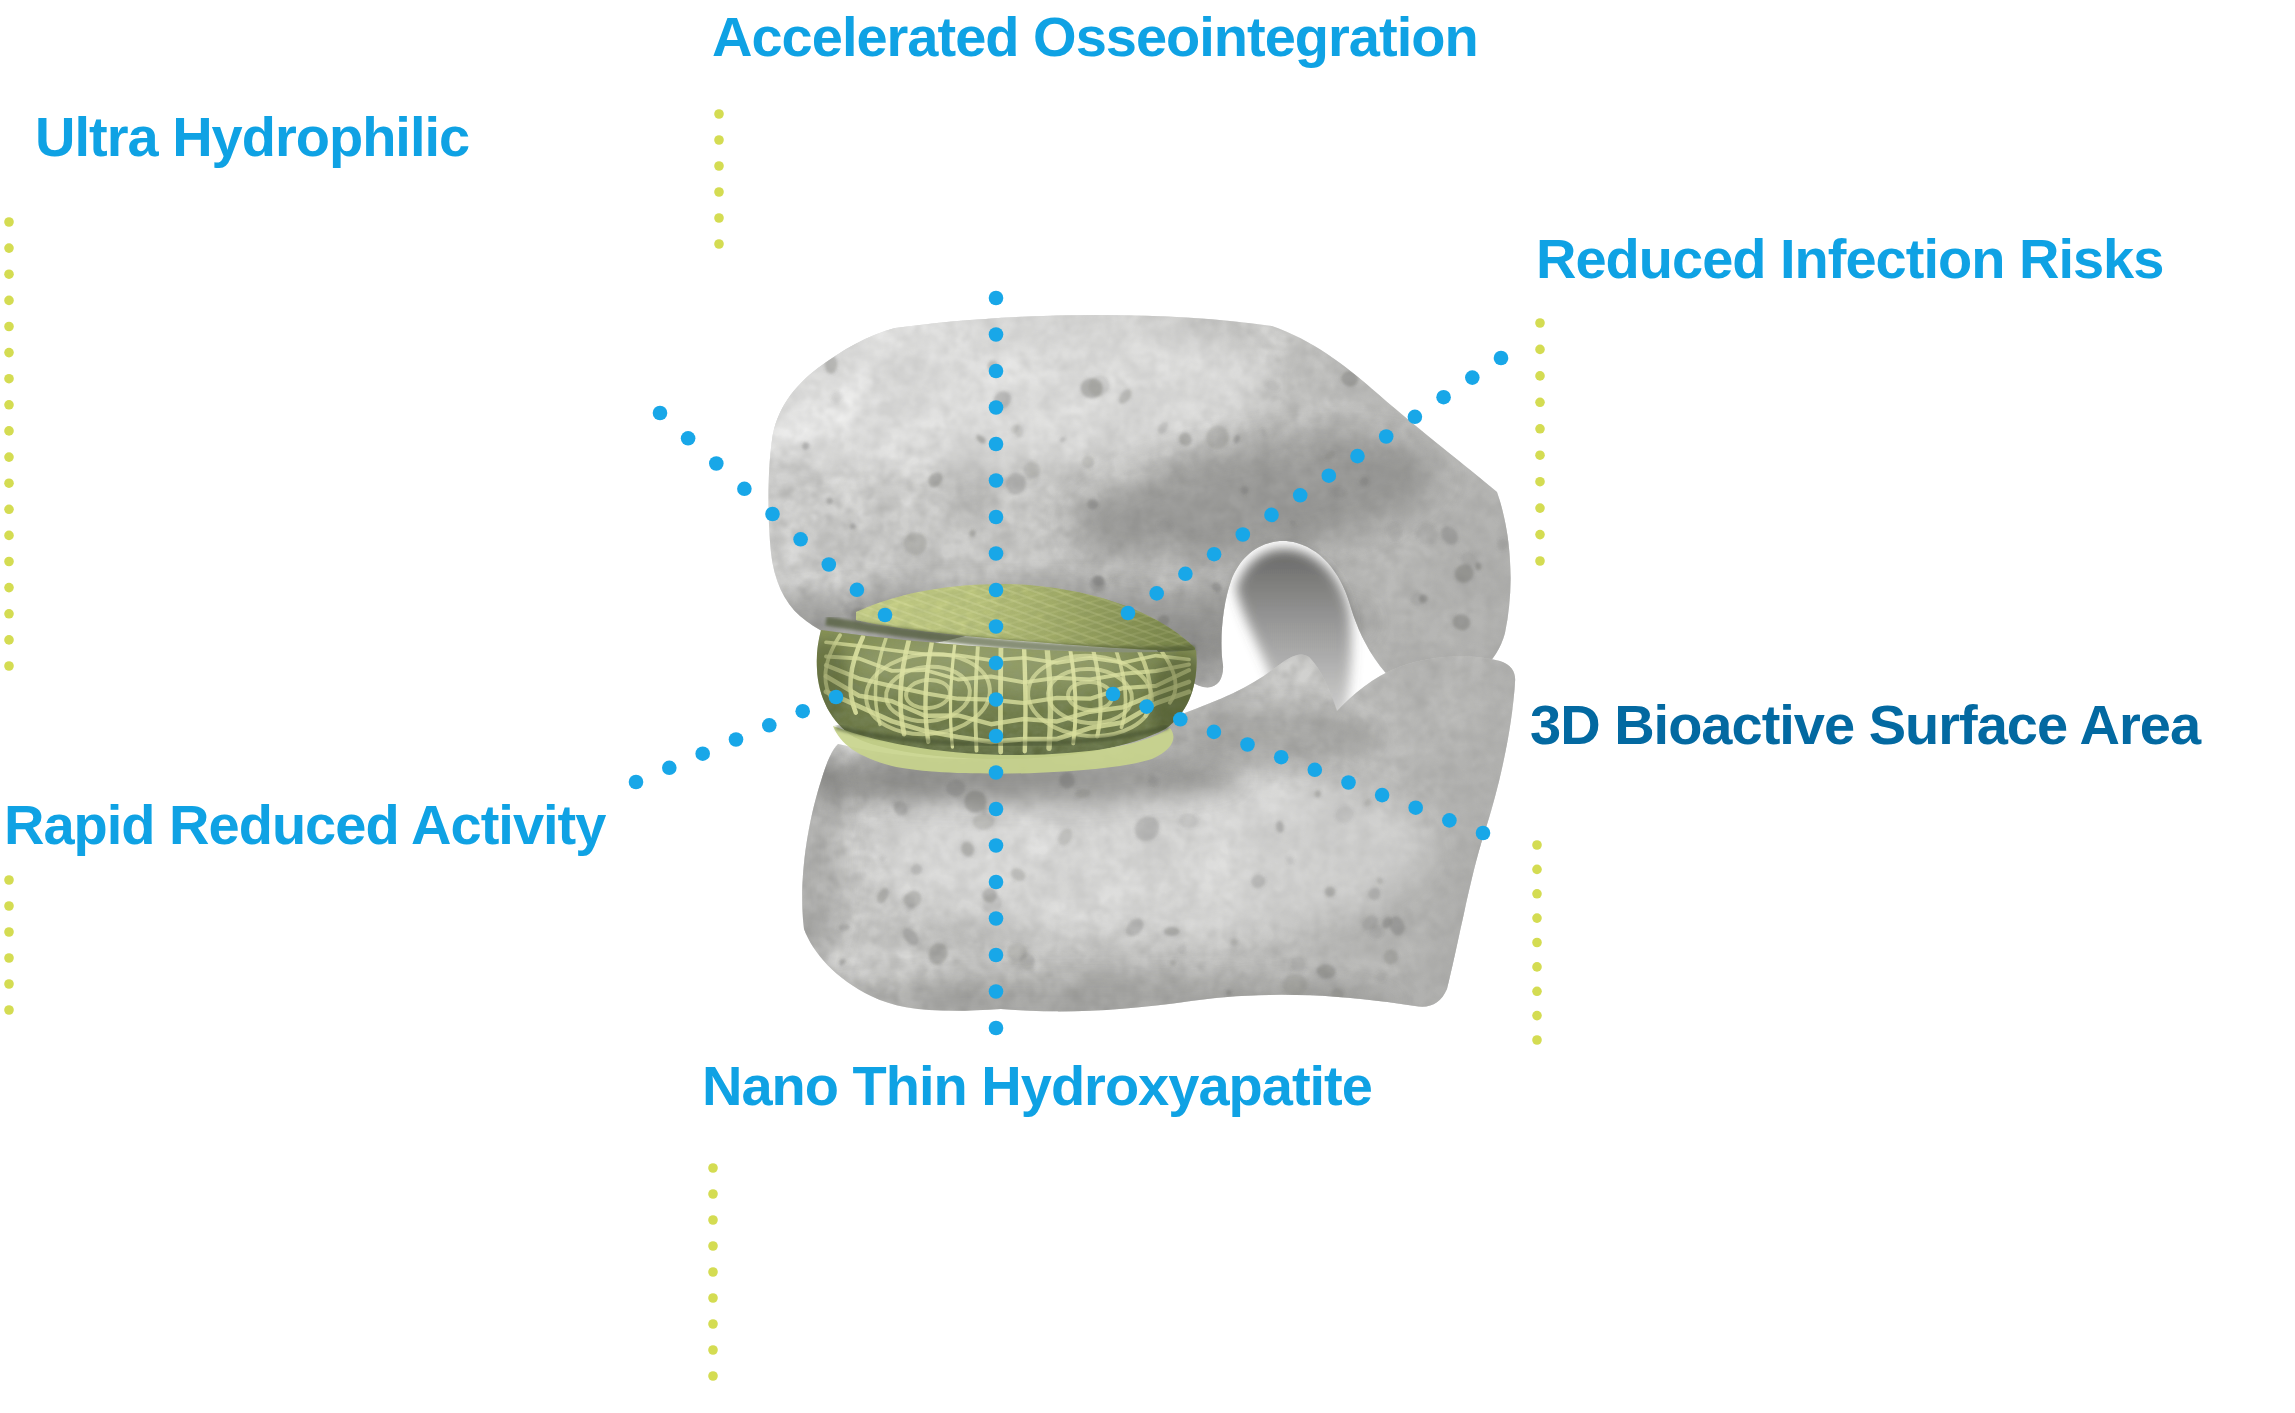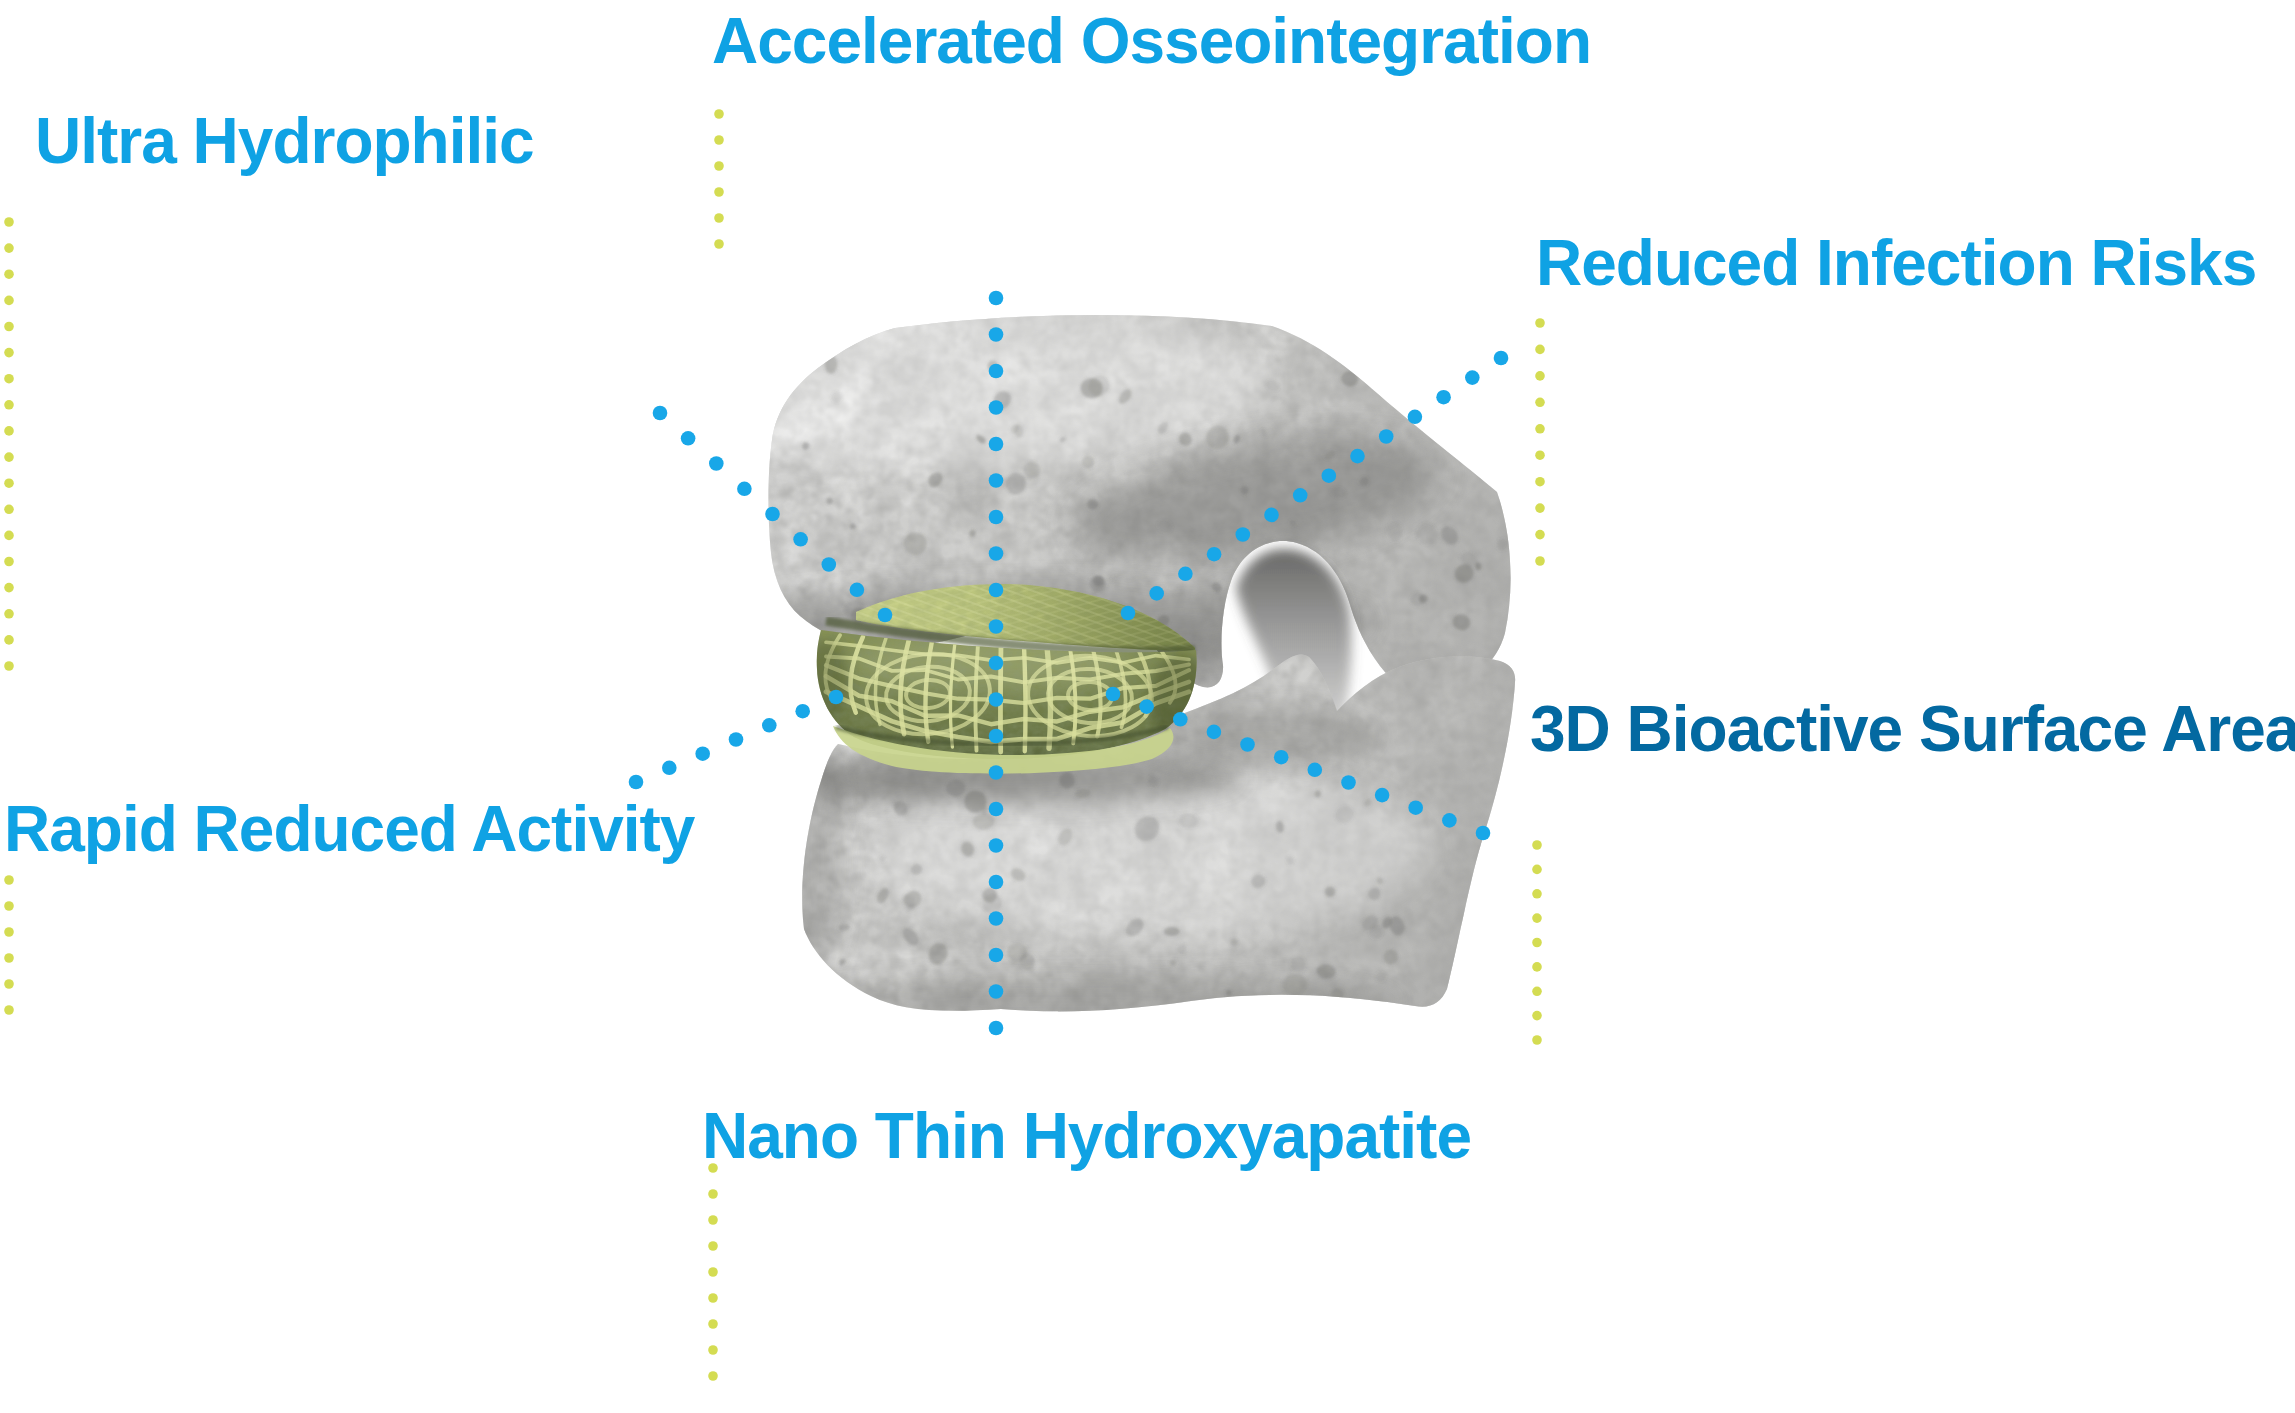--- a/index.html
+++ b/index.html
@@ -1,19 +1,19 @@
 <!DOCTYPE html>
 <html><head>
 <meta charset="utf-8">
 <style>
   html,body{margin:0;padding:0;background:#ffffff;}
   .stage{position:relative;width:2295px;height:1413px;background:#fff;overflow:hidden;
          font-family:"Liberation Sans",sans-serif;}
   .illustration{position:absolute;left:0;top:0;width:2295px;height:1413px;}
-  .label{position:absolute;font-weight:700;font-size:64px;line-height:1;letter-spacing:-1px;
+  .label{position:absolute;font-weight:700;font-size:56px;line-height:1;letter-spacing:-1px;
          white-space:nowrap;color:#0FA2E4;text-align:center;}
 </style>
 </head>
 <body>
 
 <div class="stage">
 
   <svg class="illustration" viewBox="0 0 2295 1413" xmlns="http://www.w3.org/2000/svg">
     <defs>
 
@@ -461,14 +461,14 @@
           <circle cx="713.0" cy="1376.0" r="4.8" fill="#D4DC52"></circle>
         </g>
       </g>
   </svg>
 
   <div class="label" style="left: 712px; top: 9px; color: rgb(15, 162, 228);">Accelerated Osseointegration</div>
   <div class="label" style="left: 3px; top: 109px; color: rgb(15, 162, 228); margin-left: 32px;">Ultra Hydrophilic</div>
   <div class="label" style="left: 1536px; top: 231px; color: rgb(15, 162, 228);">Reduced Infection Risks</div>
   <div class="label" style="left: 4px; top: 797px; color: rgb(15, 162, 228);">Rapid Reduced Activity</div>
   <div class="label" style="left: 1530px; top: 697px; color: #0369a1;">3D Bioactive Surface Area</div>
-  <div class="label" style="left: 702px; top: 1104px; color: rgb(15, 162, 228);">Nano Thin Hydroxyapatite</div>
+  <div class="label" style="left: 702px; top: 1058px; color: rgb(15, 162, 228);">Nano Thin Hydroxyapatite</div>
 </div>
 
 </body></html>

